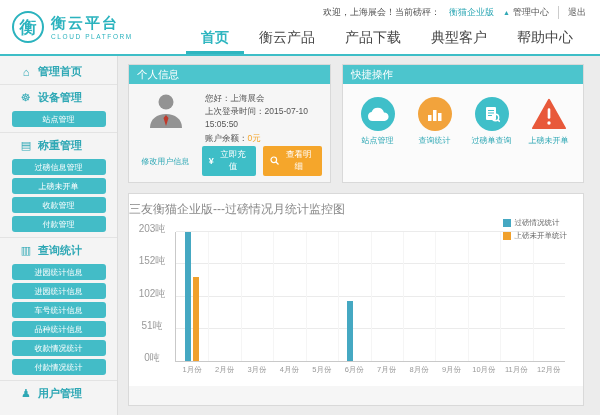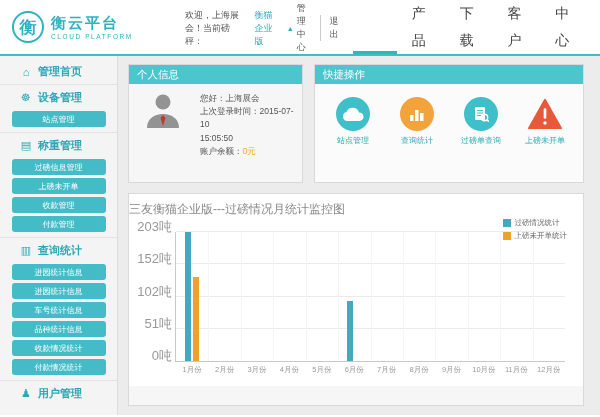--- a/index.html
+++ b/index.html
@@ -5,21 +5,21 @@
 *{box-sizing:border-box;margin:0;padding:0}
 html,body{width:600px;height:417px}
 body{font-family:"Liberation Sans","DejaVu Sans",sans-serif;background:#fff;overflow:hidden}
 a{text-decoration:none;cursor:pointer}
 
 .topbar{height:56px;display:flex;border-bottom:2px solid #3ebec7;background:#fff}
 .logo{display:flex;align-items:center;gap:7px;padding-left:12px;width:185px}
 .logo-mark{width:32px;height:32px;border:2px solid #2bb3be;border-radius:50%;color:#2bb3be;font-size:17px;font-weight:bold;display:flex;align-items:center;justify-content:center;flex:none}
 .logo-cn{color:#2bb3be;font-size:15px;font-weight:bold;letter-spacing:2px}
 .logo-en{color:#2bb3be;font-size:6.5px;letter-spacing:1.6px}
-.top-right{flex:1;display:flex;justify-content:space-between}
+.top-right{flex:1;display:flex;flex-direction:column;justify-content:space-between}
 .welcome{align-self:flex-end;display:flex;align-items:center;gap:9px;font-size:9px;color:#555;padding:6px 14px 0 0}
 .welcome a{color:#555}
 .welcome a.scale-link{color:#2fa8b5}
 .admin-wrap{display:flex;align-items:center;gap:3px}
 .tri-ic{color:#2fa8b5;font-size:7px}
 .logout{border-left:1px solid #ccc;padding-left:9px}
 .nav{align-self:flex-end;display:flex;padding-right:12px}
 .nav-item{padding:0 15px;line-height:27px;font-size:14px;color:#444}
 .nav-item.active{color:#2fb6c0;font-weight:bold;border-bottom:3px solid #2fb6c0}
 
@@ -28,21 +28,21 @@
 .side-head{display:flex;align-items:center;gap:6px;padding:5px 0 5px 20px;color:#2fa8b5;font-size:11px;font-weight:bold;border-top:1px solid #e3e3e3;cursor:pointer}
 .side-head.first{border-top:none;padding-top:8px}
 .side-ic{font-size:11px;width:12px;text-align:center}
 .side-list{display:flex;flex-direction:column;align-items:center;gap:3px;padding:1px 0 5px}
 .side-pill{display:block;width:94px;background:#43bcc7;color:#fff;font-size:8px;text-align:center;padding:2.5px 0;border-radius:3px}
 .content{flex:1;background:#ececec;padding:8px 16px 8px 10px;overflow:hidden}
 .top-panels{display:flex;gap:11px;margin-bottom:10px}
 .panel{border:1px solid #d9d9d9;background:#f6f6f6}
 .panel-head{background:#4cc5cd;color:#fff;font-size:10.5px;height:19px;display:flex;align-items:center;gap:5px;padding:0 8px}
 
-.personal{width:175px;height:119px}
+.personal{width:203px;height:119px}
 .personal-body{height:calc(100% - 19px);padding:7px 8px 6px;display:flex;flex-direction:column}
 .pi-top{display:flex;gap:10px;flex:1}
 .avatar-col{width:58px;display:flex;justify-content:center;align-items:flex-start}
 .info-col{font-size:8.5px;color:#555;line-height:1.55;padding-top:1px}
 .balance{color:#f5a62b;font-weight:normal}
 .pi-bottom{display:flex;align-items:center}
 .edit-link{width:58px;text-align:center;font-size:8px;color:#2fa8b5}
 .btn-row{display:flex;gap:7px;margin-left:8px}
 .btn{display:flex;align-items:center;gap:3px;border:none;color:#fff;font-size:8.5px;padding:3px 7px;border-radius:2px;cursor:pointer;font-family:inherit}
 .btn.teal{background:#3ebec7}
@@ -60,21 +60,21 @@
 .refresh{margin-left:auto;cursor:pointer;font-size:12px}
 .chart-body{background:#fff;height:calc(100% - 19px);position:relative}
 .chart-title{text-align:left;font-size:12px;color:#888;padding-top:7px}
 .legend{position:absolute;right:16px;top:24px;z-index:3}
 .legend-item{display:flex;align-items:center;gap:4px;margin-bottom:3px;cursor:pointer}
 .swatch{width:8px;height:8px;display:inline-block}
 .legend-label{font-size:7.5px;color:#666}
 .plot-area{position:absolute;left:46px;right:18px;top:38px;bottom:24px;border-left:1px solid #c9c9c9;border-bottom:1px solid #c9c9c9}
 .hgrid{position:absolute;left:0;right:0;height:1px;background:#ebebeb}
 .vgrid{position:absolute;top:0;bottom:0;width:1px;background:#f5f5f5}
-.ylab{position:absolute;left:-44px;width:40px;text-align:right;font-size:13px;color:#999}
+.ylab{position:absolute;left:-44px;width:40px;text-align:center;font-size:10px;color:#999}
 .xlab{position:absolute;bottom:-14px;transform:translateX(-50%);font-size:7.5px;color:#999;white-space:nowrap}
 .bar{position:absolute;bottom:0;width:6px}
 </style>
 </head>
 <body>
 
 <div class="app">
 
   <header class="topbar">
     <div class="logo">
@@ -161,20 +161,36 @@
                       <path d="M3 37c0-9 7-14 16-14s16 5 16 14z" fill="#939393"></path>
                       <path d="M19 24l-2.5 3 2.5 8 2.5-8z" fill="#c0392b"></path>
                     </svg>
                 </span>
               </div>
               <div class="info-col">
                 <div><span>您好：</span><span>上海展会</span></div>
                 <div><span>上次登录时间：</span><span>2015-07-10</span></div>
                 <div>15:05:50</div>
                 <div><span>账户余额：</span><span class="balance">0元</span></div>
+              </div>
+            </div>
+            <div class="pi-bottom">
+              <a class="edit-link">修改用户信息</a>
+              <div class="btn-row">
+                <button class="btn teal">
+                  <span class="yen-ic">¥</span>
+                  <span>立即充值</span>
+                </button>
+                <button class="btn orange">
+                  <span><svg width="9" height="9" viewBox="0 0 9 9">
+                        <circle cx="3.8" cy="3.8" r="2.8" fill="none" stroke="#fff" stroke-width="1.2"></circle>
+                        <line x1="6" y1="6" x2="8.5" y2="8.5" stroke="#fff" stroke-width="1.3"></line>
+                      </svg></span>
+                  <span>查看明细</span>
+                </button>
               </div>
             </div>
           </div>
         </section>
 
         <section class="panel quick">
           <div class="panel-head">
             <span>快捷操作</span>
           </div>
           <div class="quick-body" id="quickBody">

